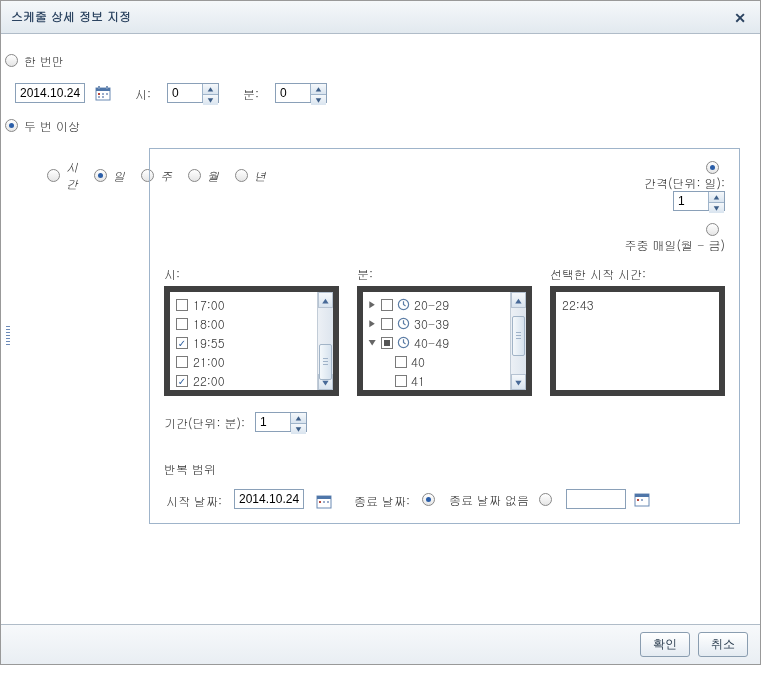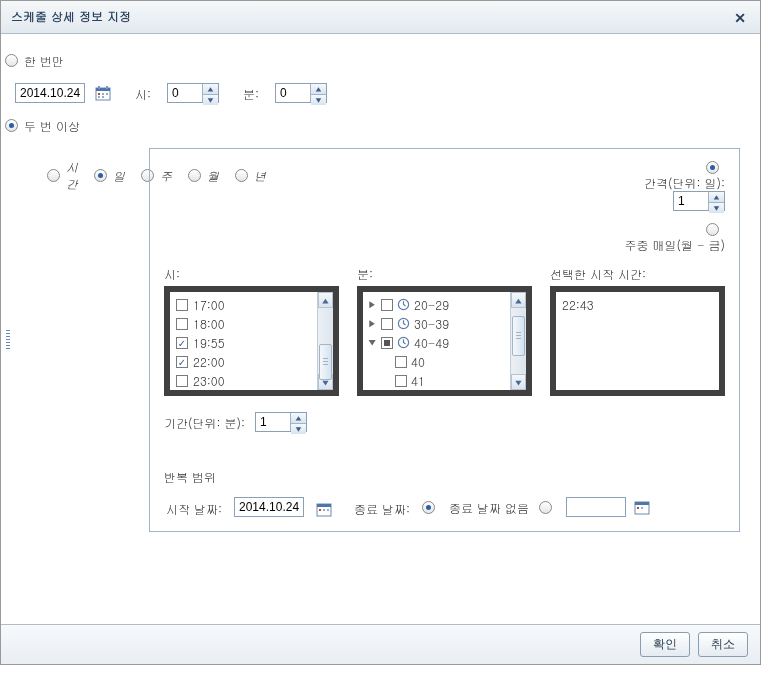--- a/index.html
+++ b/index.html
@@ -259,21 +259,21 @@
       height: 20px;
       background: repeating-linear-gradient(#6c8ab8, #6c8ab8 1px, transparent 1px, transparent 3px);
     }
     .duration-row {
       display: flex;
       align-items: center;
       gap: 10px;
       margin-top: 16px;
     }
     .range-section {
-      margin-top: 36px;
+      margin-top: 28px;
     }
     .range-section .title { margin-bottom: 12px; }
     .range-row {
       display: flex;
       align-items: flex-end;
       gap: 12px;
       margin-left: 2px;
     }
     .end-options {
       display: flex;
@@ -410,20 +410,24 @@
                   </div>
                   <div class="list-item">
                     <span class="checkbox"></span>
                     <span>18:00</span>
                   </div>
                   <div class="list-item">
                     <span class="checkbox checked"></span>
                     <span>19:55</span>
                   </div>
                   <div class="list-item">
+                    <span class="checkbox"></span>
+                    <span>21:00</span>
+                  </div>
+                  <div class="list-item">
                     <span class="checkbox checked"></span>
                     <span>22:00</span>
                   </div>
                   <div class="list-item">
                     <span class="checkbox"></span>
                     <span>23:00</span>
                   </div>
                 </div>
               <div class="scrollbar">
                 <div class="arrow">▲</div>

